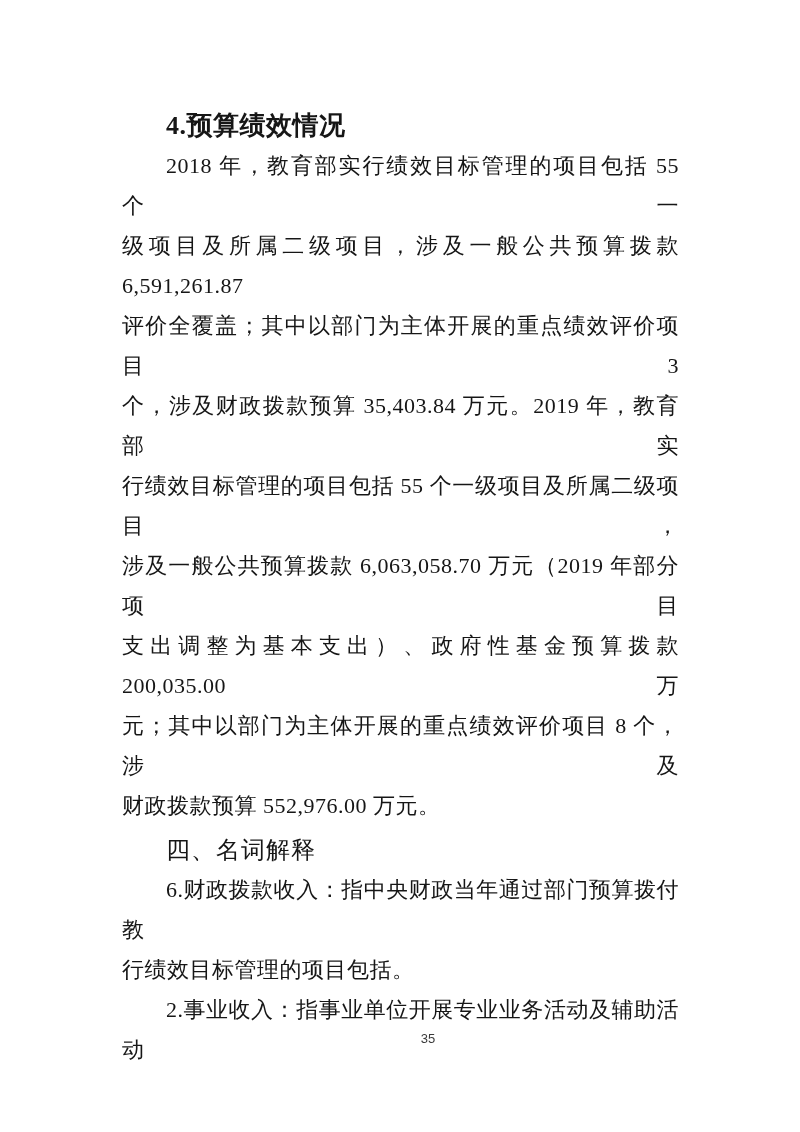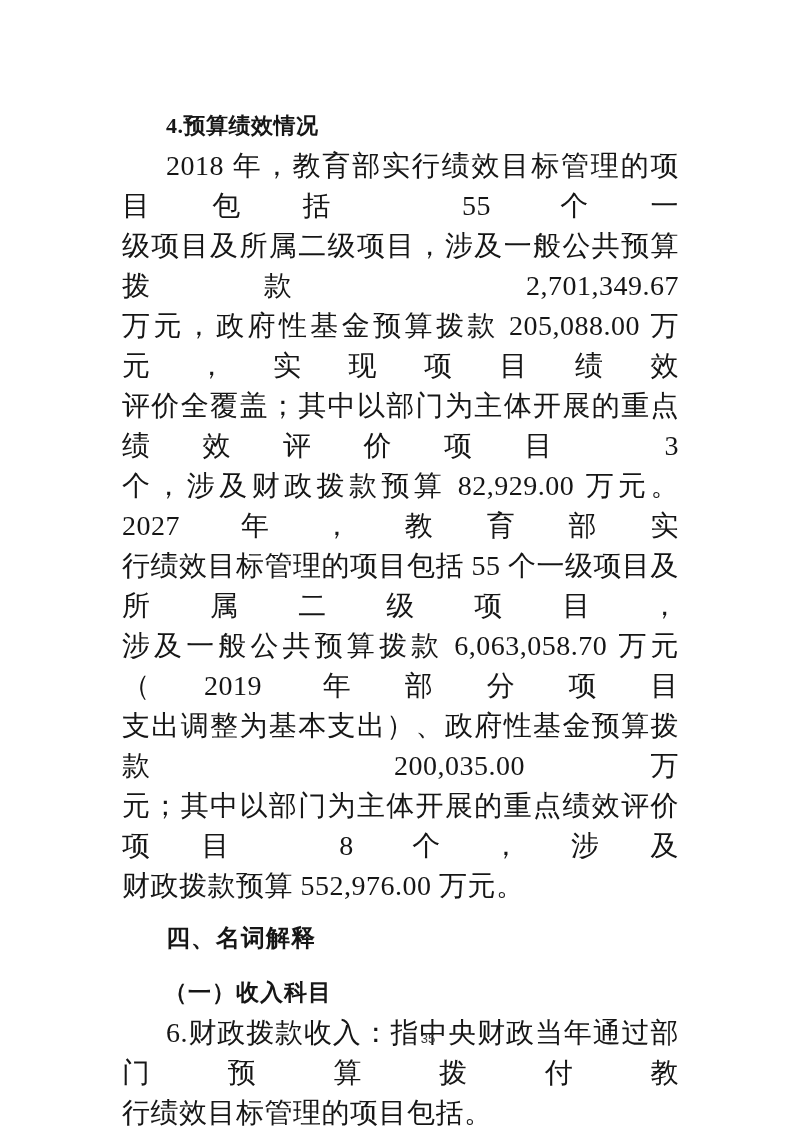--- a/index.html
+++ b/index.html
@@ -10,40 +10,40 @@
     overflow: hidden;
     font-family: "Liberation Serif", serif;
     color: #161616;
   }
   .content {
     position: absolute;
     left: 122px; top: 106px;
     width: 557px;
   }
   .ln {
-    font-size: 28px;
+    font-size: 22px;
     line-height: 40px;
     letter-spacing: 0.5px;
     white-space: normal;
   }
   
   .j { text-align: justify; text-align-last: justify; }
   .first { text-indent: 44px; }
   .h-perf {
     font-weight: bold;
-    font-size: 22px;
+    font-size: 26px;
     line-height: 40px;
     text-indent: 44px;
   }
   .h-terms {
     font-family: "Liberation Sans", sans-serif;
-    font-weight: bold;
+    font-weight: normal;
     font-size: 24px;
     line-height: 40px;
-    margin-top: 12px;
+    margin-top: 4px;
     text-indent: 44px;
     letter-spacing: 1px;
   }
   .h-income {
     font-weight: bold;
     font-size: 23px;
     line-height: 40px;
     margin-top: 15px;
     text-indent: 42px;
     letter-spacing: 1px;
@@ -61,33 +61,31 @@
 </style>
 </head>
 <body>
 
 <div class="page">
   <div class="content">
 
     <div class="ln h-perf">4.预算绩效情况</div>
 
     <div class="ln first j">2018 年，教育部实行绩效目标管理的项目包括 55 个一</div>
-    <div class="ln j">级项目及所属二级项目，涉及一般公共预算拨款 2,701,349.67</div>
-    <div class="ln j">万元，政府性基金预算拨款 205,088.00 万元，实现项目绩效</div>
+    <div class="ln j">级项目及所属二级项目，涉及一般公共预算拨款 6,591,261.87</div>
     <div class="ln j">评价全覆盖；其中以部门为主体开展的重点绩效评价项目 3</div>
-    <div class="ln j">个，涉及财政拨款预算 82,929.00 万元。2027 年，教育部实</div>
+    <div class="ln j">个，涉及财政拨款预算 35,403.84 万元。2019 年，教育部实</div>
     <div class="ln j">行绩效目标管理的项目包括 55 个一级项目及所属二级项目，</div>
     <div class="ln j">涉及一般公共预算拨款 6,063,058.70 万元（2019 年部分项目</div>
     <div class="ln j">支出调整为基本支出）、政府性基金预算拨款 200,035.00 万</div>
     <div class="ln j">元；其中以部门为主体开展的重点绩效评价项目 8 个，涉及</div>
     <div class="ln">财政拨款预算 552,976.00 万元。</div>
 
     <div class="ln h-terms">四、名词解释</div>
 
-    <div class="ln h-income">（一）收入科目</div>
 
     <div class="ln first j">6.财政拨款收入：指中央财政当年通过部门预算拨付教</div>
     <div class="ln">行绩效目标管理的项目包括。</div>
 
     <div class="ln first j">2.事业收入：指事业单位开展专业业务活动及辅助活动</div>
 
   </div>
 
   <div class="footer">35</div>
 </div>

